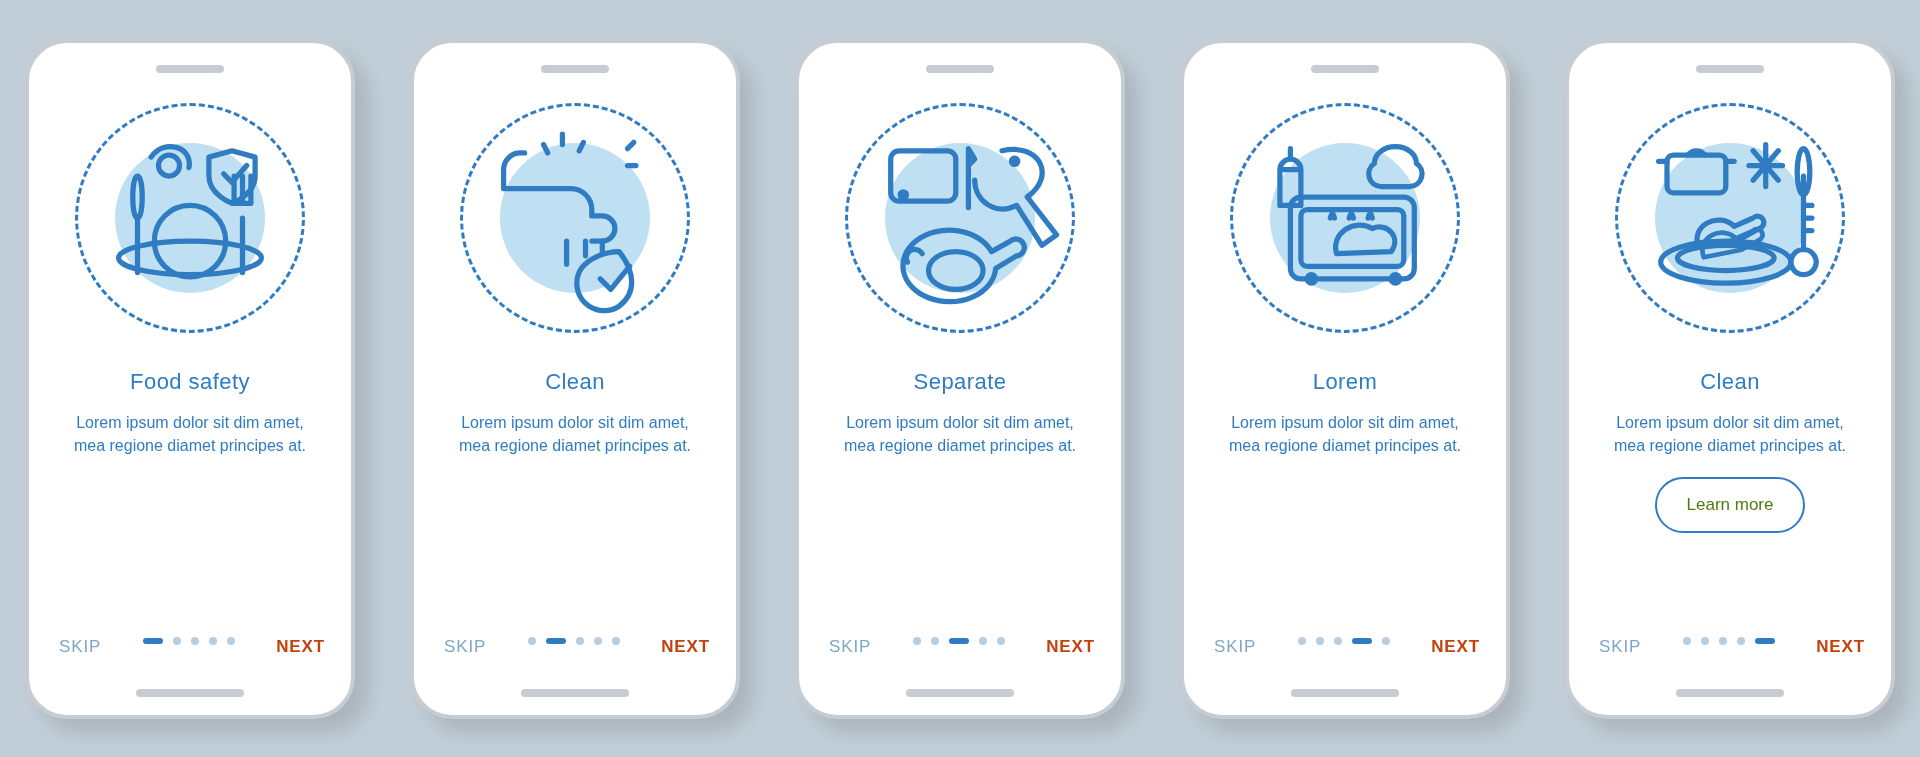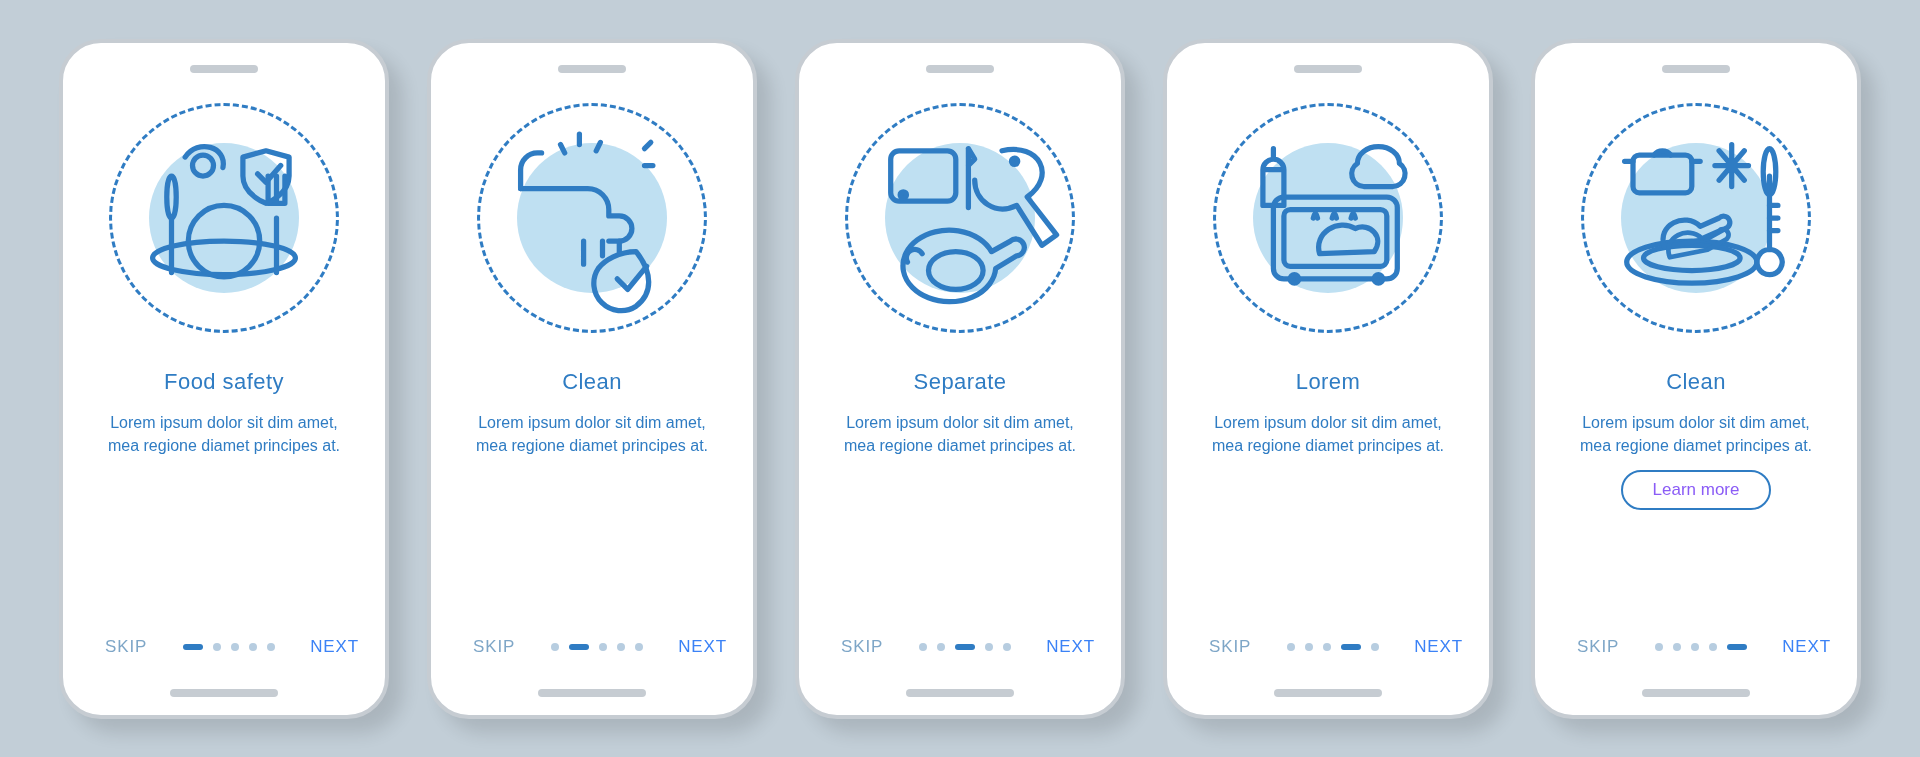--- a/index.html
+++ b/index.html
@@ -1,28 +1,28 @@
 <!DOCTYPE html>
 <html><head>
 <meta charset="utf-8">
 <style>
 *{box-sizing:border-box;margin:0;padding:0}
 body{background:#c2ced7;width:1920px;height:757px;display:flex;align-items:center;justify-content:center;font-family:Arial,Helvetica,sans-serif}
-.stage{display:flex;gap:38px}
+.stage{display:flex;gap:55px}
 .phone{width:330px;height:680px;background:#fff;border:4px solid #c6ccd2;border-radius:42px;position:relative;box-shadow:14px 14px 18px rgba(0,0,0,.12);display:flex;flex-direction:column;align-items:center;padding:18px 22px 0}
 .speaker{width:68px;height:8px;background:#c6ccd2;border-radius:5px;margin-top:4px}
 .illus{width:230px;height:230px;margin-top:30px;position:relative;display:flex;align-items:center;justify-content:center}
 .dashring{position:absolute;inset:0;border:3px dashed #2f7cc3;border-radius:50%}
 .blob{position:absolute;width:150px;height:150px;background:#bfe0f2;border-radius:50%}
 .illus svg{position:relative;z-index:2}
 .title{color:#2f7cc3;font-size:22px;letter-spacing:.02em;margin-top:36px;text-align:center}
 .desc{color:#2f7cc3;font-size:16px;line-height:1.45;text-align:center;margin-top:16px;padding:0 18px}
-.learn{margin-top:13px;border:2px solid #2f7cc3;color:#8b5cf6;background:#fff;border-radius:999px;padding:8px 30px;font-size:17px;cursor:pointer}
-.nav{position:absolute;bottom:58px;left:16px;right:0;display:flex;align-items:center;justify-content:space-between;padding:0 26px}
-.navbtn{color:#3b82f6;font-size:17px;font-weight:400;letter-spacing:.05em;background:none;border:none;cursor:pointer}
+.learn{margin-top:20px;border:2px solid #2f7cc3;color:#4d7c0f;background:#fff;border-radius:999px;padding:16px 30px;font-size:17px;cursor:pointer}
+.nav{position:absolute;bottom:58px;left:4px;right:0;display:flex;align-items:flex-start;justify-content:space-between;padding:0 26px}
+.navbtn{color:#c2410c;font-size:17px;font-weight:700;letter-spacing:.05em;background:none;border:none;cursor:pointer}
 .navbtn.skip{color:#7ea6c7;font-weight:500}
 .dots{display:flex;gap:10px;align-items:center}
 .dot{width:8px;height:8px;border-radius:50%;background:#b7cde0}
 .dot.active{width:20px;height:6px;border-radius:4px;background:#2f7cc3}
 .home{position:absolute;bottom:18px;left:50%;transform:translateX(-50%);width:108px;height:8px;background:#c6ccd2;border-radius:5px}
 </style>
 </head>
 <body>
 
 <div class="stage" id="stage">

